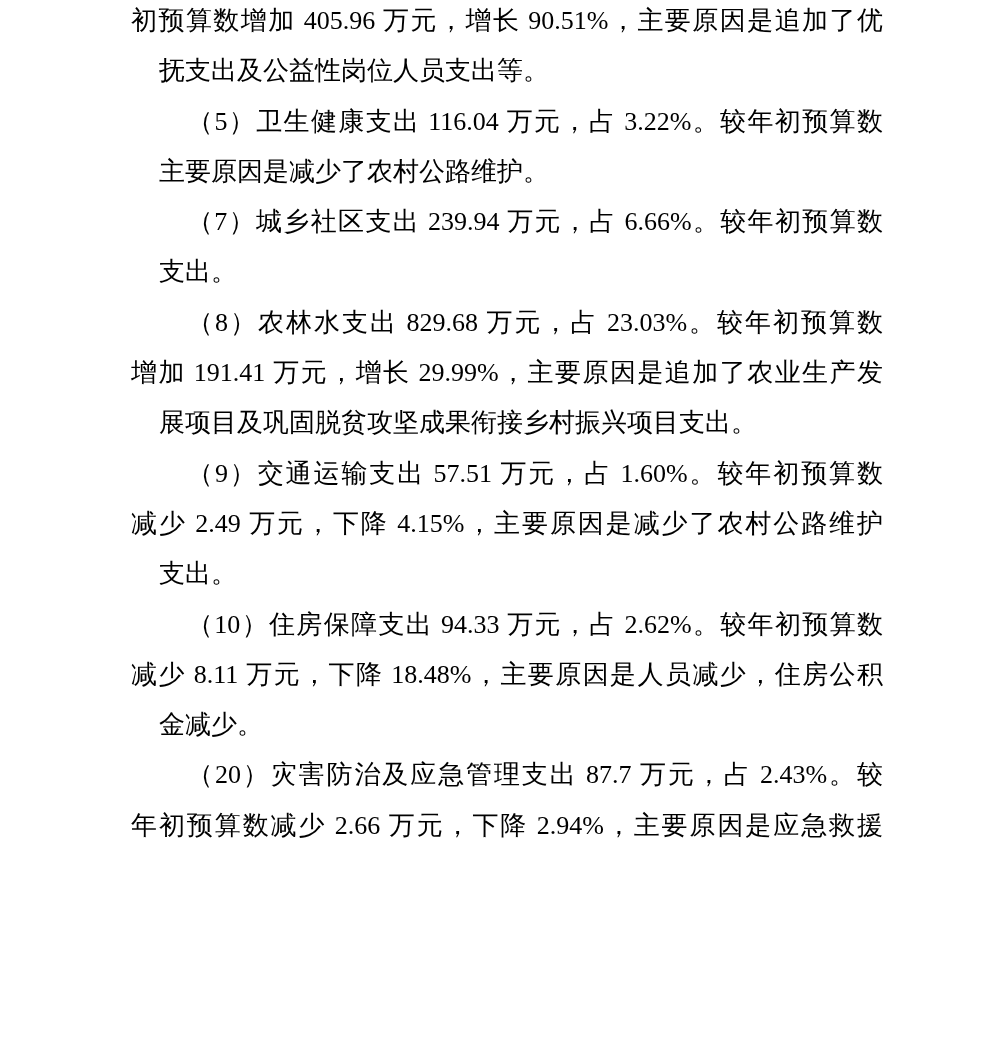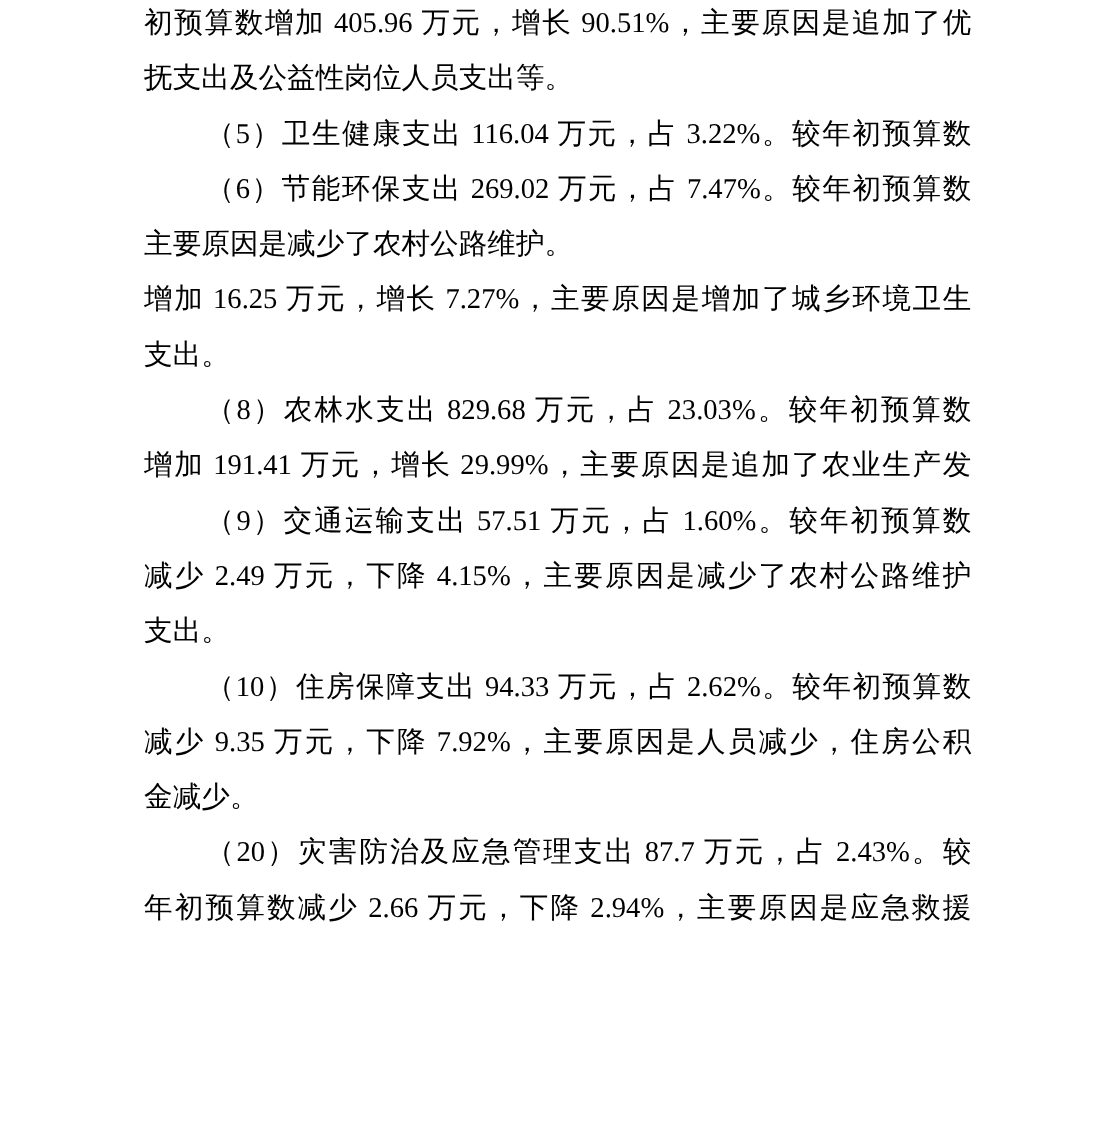--- a/index.html
+++ b/index.html
@@ -29,55 +29,56 @@
   }
   .line {
     height: 50.3px;
     white-space: normal;
     text-align: justify;
     text-align-last: justify;
     overflow: visible;
   }
   .line.nofill {
     text-align-last: left;
+    margin-left: 28px;
   }
   .line.indent {
     text-indent: 56px;
   }
 </style>
 </head>
 <body>
 
 <div class="doc">
     <div class="paragraph">
       <div class="line">初预算数增加 405.96 万元，增长 90.51%，主要原因是追加了优</div>
       <div class="line nofill">抚支出及公益性岗位人员支出等。</div>
     </div>
     <div class="paragraph">
       <div class="line indent">（5）卫生健康支出 116.04 万元，占 3.22%。较年初预算数</div>
     </div>
     <div class="paragraph">
-      <div class="line indent">（6）节能环保支出 269.02 万元，占 7.47%。较年初预算数</div>
       <div class="line nofill">主要原因是减少了农村公路维护。</div>
     </div>
     <div class="paragraph">
-      <div class="line">增加 16.25 万元，增长 7.27%，主要原因是增加了城乡环境卫生</div>
+      <div class="line indent">（7）城乡社区支出 239.94 万元，占 6.66%。较年初预算数</div>
       <div class="line nofill">支出。</div>
     </div>
     <div class="paragraph">
       <div class="line indent">（8）农林水支出 829.68 万元，占 23.03%。较年初预算数</div>
       <div class="line">增加 191.41 万元，增长 29.99%，主要原因是追加了农业生产发</div>
+      <div class="line nofill">展项目及巩固脱贫攻坚成果衔接乡村振兴项目支出。</div>
     </div>
     <div class="paragraph">
       <div class="line indent">（9）交通运输支出 57.51 万元，占 1.60%。较年初预算数</div>
       <div class="line">减少 2.49 万元，下降 4.15%，主要原因是减少了农村公路维护</div>
       <div class="line nofill">支出。</div>
     </div>
     <div class="paragraph">
       <div class="line indent">（10）住房保障支出 94.33 万元，占 2.62%。较年初预算数</div>
-      <div class="line">减少 9.35 万元，下降 7.92%，主要原因是人员减少，住房公积</div>
+      <div class="line">减少 8.11 万元，下降 18.48%，主要原因是人员减少，住房公积</div>
       <div class="line nofill">金减少。</div>
     </div>
     <div class="paragraph">
       <div class="line indent">（20）灾害防治及应急管理支出 87.7 万元，占 2.43%。较</div>
       <div class="line">年初预算数减少 2.66 万元，下降 2.94%，主要原因是应急救援</div>
     </div>
   </div>
 
 </body></html>

